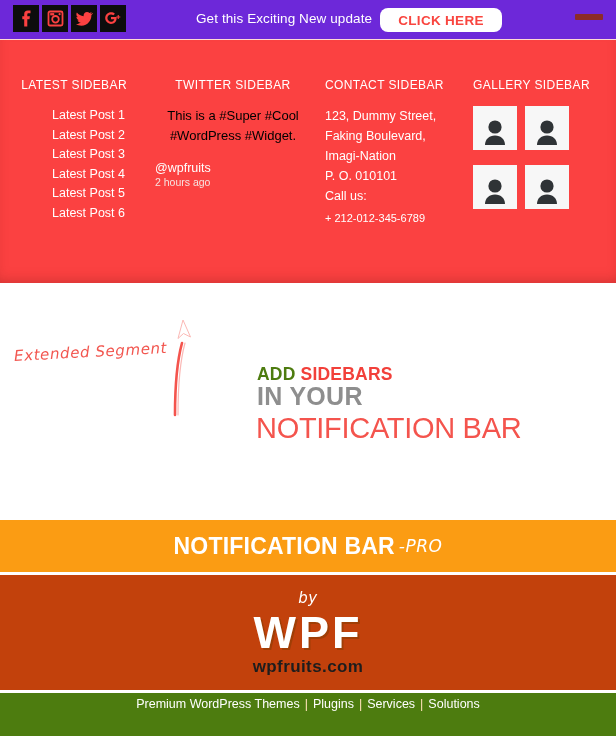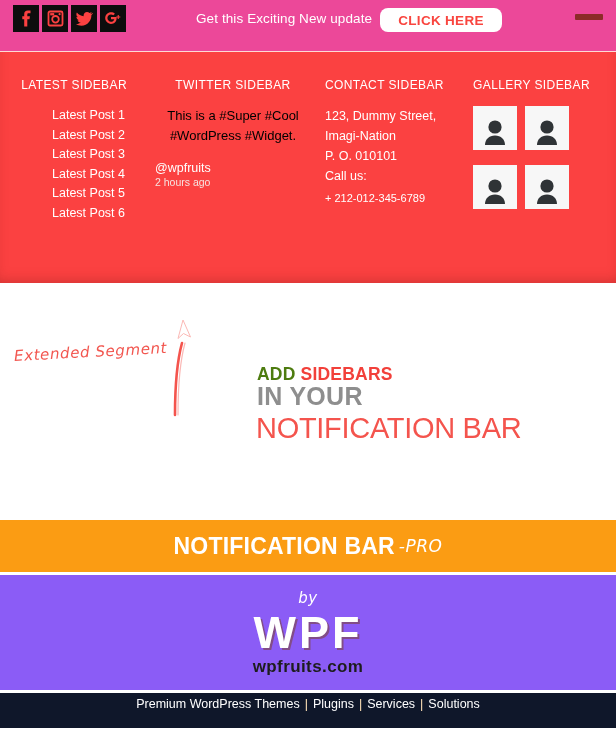--- a/index.html
+++ b/index.html
@@ -6,22 +6,22 @@
   html,body{
     width:616px; height:736px; overflow:hidden;
     font-family:"Liberation Sans", sans-serif;
     background:#ffffff;
   }
   #page{ position:relative; width:616px; height:736px; }
 
   
   .np-wrap{ position:absolute; left:0; top:0; width:616px; height:283px; }
   .np-topbar{
-    position:absolute; left:0; top:0; width:616px; height:52px;
-    background:#ec4899;
+    position:absolute; left:0; top:0; width:616px; height:40px;
+    background:#6d28d9;
     border-bottom:1px solid #ffd9d4;
   }
   .np-social{ position:absolute; left:13px; top:5px; display:flex; gap:3px; }
   .np-social .sq{
     width:26px; height:27px; background:#0d0d0d;
     display:flex; align-items:center; justify-content:center;
     color:#fb4141; cursor:pointer;
   }
   .np-social .sq svg{ display:block; }
   .np-msg{
@@ -145,42 +145,42 @@
   }
   .pro-suffix{
     color:#ffffff; font-size:17px; font-weight:400; letter-spacing:.5px;
     font-family:"DejaVu Sans", sans-serif; font-style:italic; margin-left:4px;
   }
   .band-div{ position:absolute; left:0; width:616px; height:3px; background:#ffffff; }
 
   
   .brand{
     position:absolute; left:0; top:575px; width:616px; height:115px;
-    background:#8b5cf6; display:flex; flex-direction:column;
+    background:#c2410c; display:flex; flex-direction:column;
     align-items:center; justify-content:center;
   }
   .brand-by{
     color:#ffffff; font-size:15px; letter-spacing:.5px;
     font-family:"DejaVu Sans", sans-serif; font-style:italic;
     margin-bottom:2px;
   }
   .brand-logo{
     color:#ffffff; font-size:45px; font-weight:700; letter-spacing:3px;
     line-height:48px;
     text-shadow:2px 2px 0 rgba(120,60,0,.45);
   }
   .brand-url{
     color:#1d1d1d; font-size:17px; font-weight:700; letter-spacing:.4px;
     line-height:19px;
   }
 
   
   .footer{
-    position:absolute; left:0; top:693px; width:616px; height:35px;
-    background:#0f172a; display:flex; align-items:flex-start;
+    position:absolute; left:0; top:693px; width:616px; height:43px;
+    background:#4d7c0f; display:flex; align-items:flex-start;
     justify-content:center; padding-top:4px;
   }
   .footer-links{ display:flex; align-items:center; white-space:nowrap; }
   .footer-links a{
     color:#ffffff; font-size:12.5px; text-decoration:none; cursor:pointer;
   }
   .footer-sep{ color:#ffe2b8; font-size:12.5px; padding:0 5px; }
 </style>
 </head>
 <body>
@@ -210,20 +210,21 @@
           <div class="tw-meta">
             <span class="tw-handle">@wpfruits</span>
             <span class="tw-time">2 hours ago</span>
           </div>
         </div>
 
         <div class="np-col c3">
           <div class="sb-title">CONTACT SIDEBAR</div>
           <div class="contact">
             <div>123, Dummy Street,</div>
+            <div>Faking Boulevard,</div>
             <div>Imagi-Nation</div>
             <div>P. O. 010101</div>
             <div>Call us:</div>
             <div class="phone">+ 212-012-345-6789</div>
           </div>
         </div>
 
         <div class="np-col c4">
           <div class="sb-title">GALLERY SIDEBAR</div>
           <div class="gallery">

